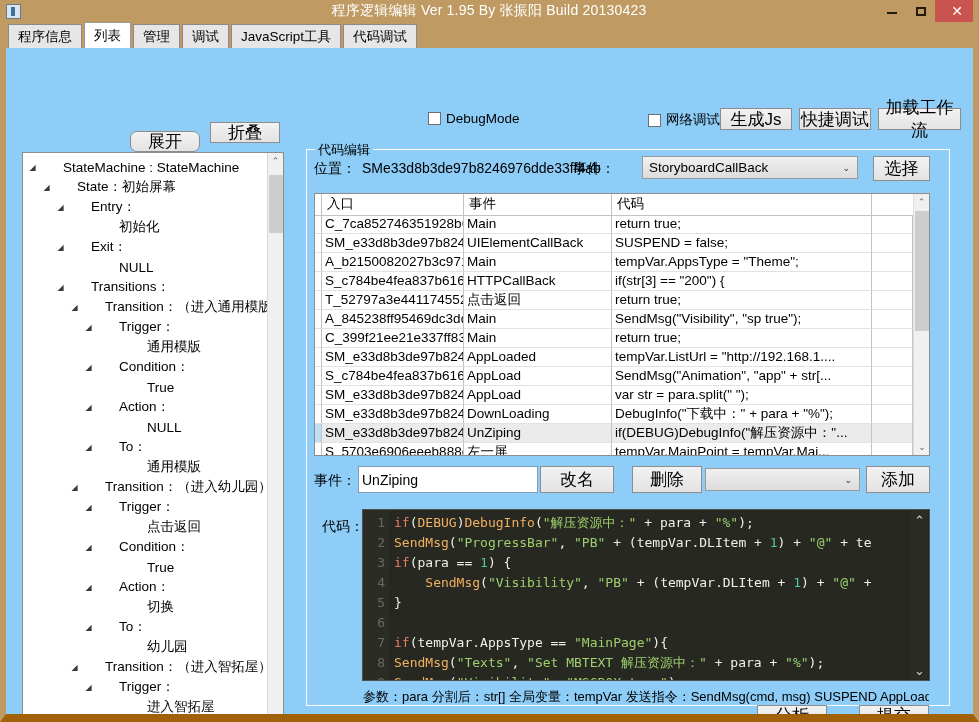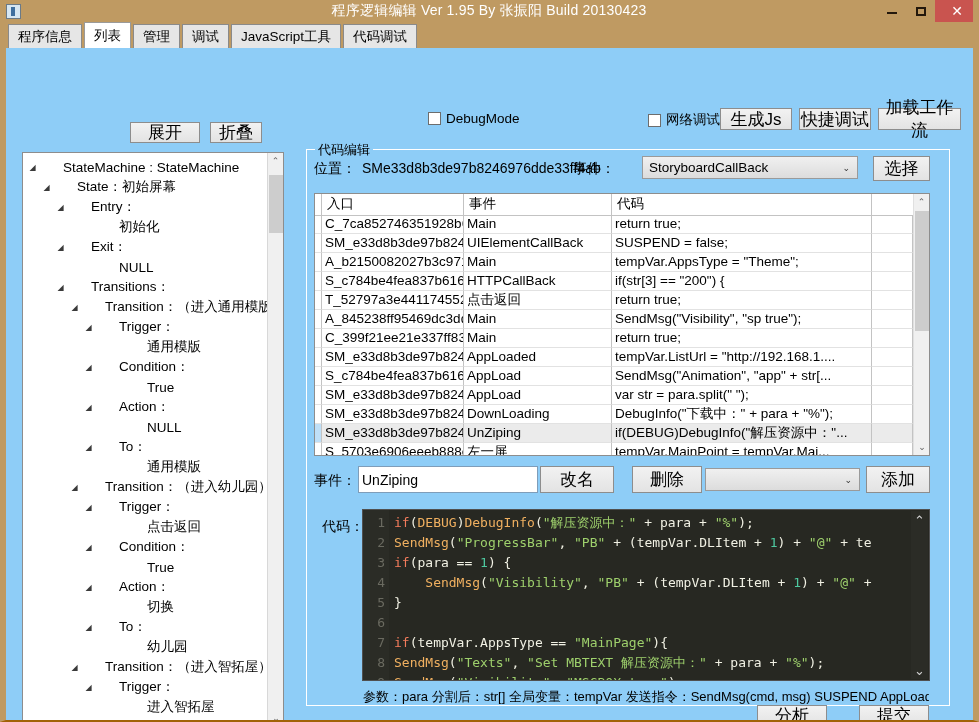--- a/index.html
+++ b/index.html
@@ -15,21 +15,21 @@
   }
   #app {
     position: relative;
     width: 979px;
     height: 722px;
     overflow: hidden;
     background: #8ecdf7;
     box-sizing: border-box;
     border-left: 6px solid #bf9a62;
     border-right: 6px solid #bf9a62;
-    border-bottom: 2px solid #a16207;
+    border-bottom: 8px solid #a16207;
   }
 
   
   .titlebar {
     position: absolute;
     left: -6px; top: 0;
     width: 979px;
     height: 22px;
     background: #bf9a62;
     display: flex;
@@ -181,22 +181,22 @@
   }
   .chk .box {
     width: 13px; height: 13px;
     background: #fff;
     border: 1px solid #6d6d6d;
     box-sizing: border-box;
     margin-right: 5px;
   }
 
   
-  .expand-btn  { position: absolute; left: 130px; top: 74px;  width: 70px; height: 21px; }
-  .collapse-btn{ position: absolute; left: 210px; top: 74px;  width: 52px; height: 21px; }
+  .expand-btn  { position: absolute; left: 130px; top: 83px;  width: 70px; height: 21px; border-radius: 7px; }
+  .collapse-btn{ position: absolute; left: 210px; top: 74px;  width: 70px; height: 21px; }
 
   .dbg-chk   { position: absolute; left: 428px; top: 63px; }
   .dbg-ip    { position: absolute; left: 521px; top: 58px; width: 120px; height: 25px; }
   .net-chk   { position: absolute; left: 648px; top: 63px; }
   .genjs-btn { position: absolute; left: 720px; top: 60px;  width: 72px; height: 22px; }
   .quick-btn { position: absolute; left: 799px; top: 60px;  width: 72px; height: 22px; }
   .load-btn  { position: absolute; left: 878px; top: 60px;  width: 83px; height: 22px; }
 
   
   .treepanel {

